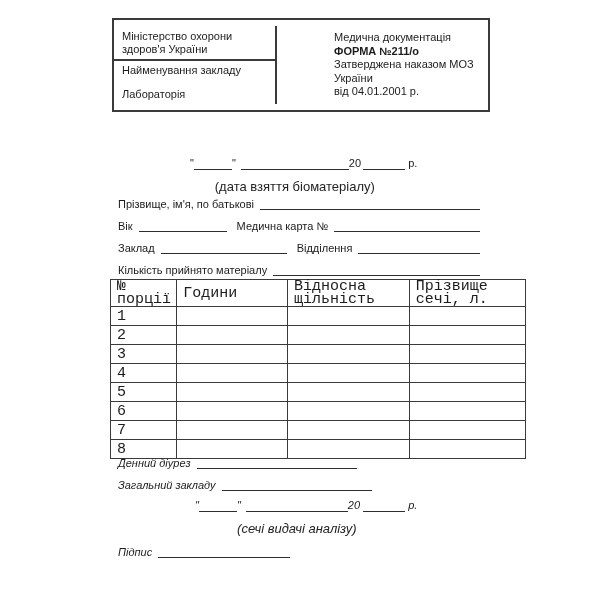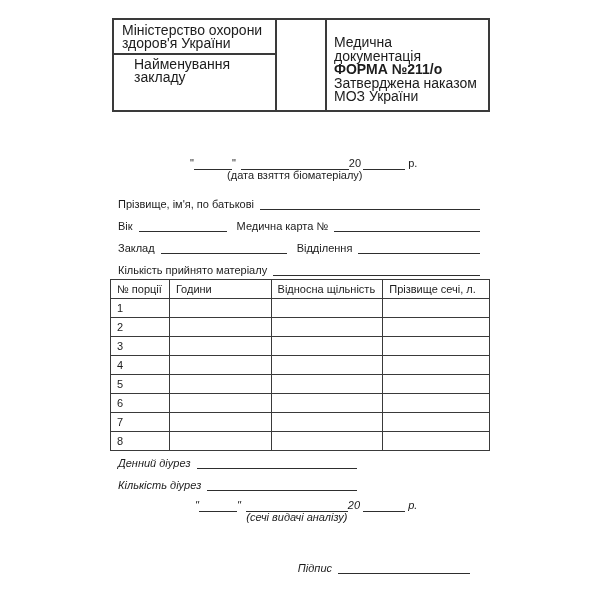--- a/index.html
+++ b/index.html
@@ -4,84 +4,86 @@
 <style>
   * { margin:0; padding:0; box-sizing:border-box; }
   html,body { background:#fff; }
   .page {
     position:relative; width:600px; height:600px; background:#ffffff;
     font-family:"Liberation Sans", sans-serif; color:#1c1c1c; overflow:hidden;
   }
   
   .hdr {
     position:absolute; left:112px; top:18px; width:378px; height:94px;
-    border:2px solid #3a3a3a; display:flex; font-size:14px; line-height:13px;
+    border:2px solid #3a3a3a; display:flex; font-size:11px; line-height:13px;align-items:center;
   }
   .hdr-left { width:163px; border-right:2px solid #3a3a3a; display:flex; flex-direction:column; }
   .hdr-left-top { padding:4px 8px 3px; border-bottom:2px solid #3a3a3a; }
-  .hdr-left-bottom { padding:3px 20px; }
+  .hdr-left-bottom { padding:3px 8px; }
   .hdr-mid { width:50px; border-right:2px solid #3a3a3a; }
   .hdr-right { flex:1; padding:16px 7px; line-height:13.5px; }
   .lab { margin-top:11px; }
   .bold { font-weight:bold; }
   
   .title {
     position:absolute; left:105px; top:131px; width:390px; text-align:center;
     font-size:15px; font-weight:bold; white-space:nowrap; letter-spacing:.2px;
   }
   
   .blank {
     display:inline-block; border-bottom:1.5px solid #2e2e2e;
     height:12px; vertical-align:-3px;
   }
   .cwrap { position:relative; }
   .caption {
-    position:absolute; top:12px; left:50%; transform:translateX(-50%);
-    font-size:11px; line-height:10px; white-space:nowrap; color:#232323;
+    position:absolute; top:24px; left:50%; transform:translateX(-50%);
+    font-size:13px; line-height:10px; white-space:nowrap; color:#232323;
   }
   
   .dateline { position:absolute; font-size:11px; white-space:nowrap; }
   .d1 { left:190px; top:157px; }
   
   .fields { position:absolute; left:118px; top:196px; width:362px; font-size:11px; }
   .frow { display:flex; align-items:flex-end; height:15px; margin-bottom:7px; }
   .frow .lbl { white-space:nowrap; margin-right:6px; line-height:13px; }
   .fblank { flex:1; border-bottom:1.5px solid #2e2e2e; margin-bottom:1px; height:10px; }
   .fblank.fixed { flex:none; margin-right:10px; }
   
   .ztable {
-    position:absolute; left:110px; top:279px; width:380px;
-    border-collapse:collapse; font-size:11px;
+    position:absolute; left:110px; top:279px; width:416px;
+    border-collapse:collapse; font-size:15px;font-family:Liberation Mono, monospace;
   }
   .ztable th, .ztable td {
     border:1.5px solid #3a3a3a; text-align:left; font-weight:normal;
     padding:0 0 0 6px; height:19px; line-height:13px; vertical-align:middle;
   }
   
   .results { position:absolute; left:118px; top:455px; width:362px; font-size:11px;font-style:italic; }
   .d2 { position:static; display:block; margin:4px 0 0 77px; height:15px; }
-  .sigrow { margin-top:46px;justify-content:flex-end; }
+  .sigrow { margin-top:30px; }
 </style>
 </head>
 <body>
 
 <div class="page">
 
   <div class="hdr">
     <div class="hdr-left">
       <div class="hdr-left-top">Міністерство охорони здоров'я України</div>
       <div class="hdr-left-bottom">
         <div>Найменування закладу</div>
+        <div class="lab">Лабораторія</div>
       </div>
     </div>
     <div class="hdr-mid"></div>
     <div class="hdr-right">
       <div>Медична документація</div>
       <div class="bold">ФОРМА №211/о</div>
       <div>Затверджена наказом МОЗ України</div>
+      <div>від 04.01.2001 р.</div>
     </div>
   </div>
 
 
   <div class="dateline d1">
     <span>"</span><span class="blank" style="width:38px"></span><span>"</span><span class="blank cwrap" style="width:108px;margin-left:5px"><span class="caption">(дата взяття біоматеріалу)</span></span><span>20</span><span class="blank" style="width:42px;margin-left:2px"></span> <span>р.</span>
   </div>
 
   <div class="fields">
     <div class="frow">
@@ -170,21 +172,21 @@
         </tr>
   </tbody>
     </table>
 
   <div class="results">
     <div class="frow">
       <span class="lbl">Денний діурез</span>
       <span class="fblank fixed" style="width:160px"></span>
     </div>
     <div class="frow">
-      <span class="lbl">Кількість діурез</span>
+      <span class="lbl">Загальний закладу</span>
       <span class="fblank fixed" style="width:150px"></span>
     </div>
 
     <div class="dateline d2">
       <span>"</span><span class="blank" style="width:38px"></span><span>"</span><span class="blank cwrap" style="width:102px;margin-left:5px"><span class="caption">(сечі видачі аналізу)</span></span><span>20</span><span class="blank" style="width:42px;margin-left:3px"></span> <span>р.</span>
     </div>
 
     <div class="frow sigrow">
       <span class="lbl">Підпис</span>
       <span class="fblank fixed" style="width:132px"></span>

